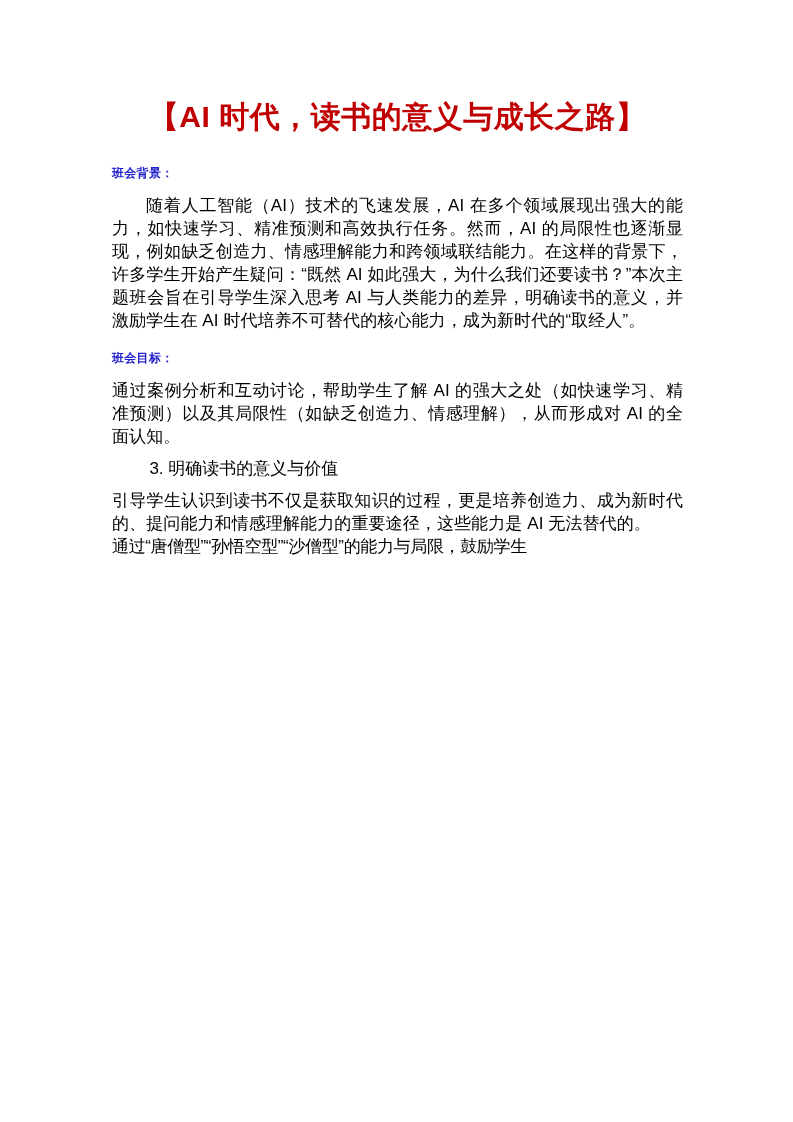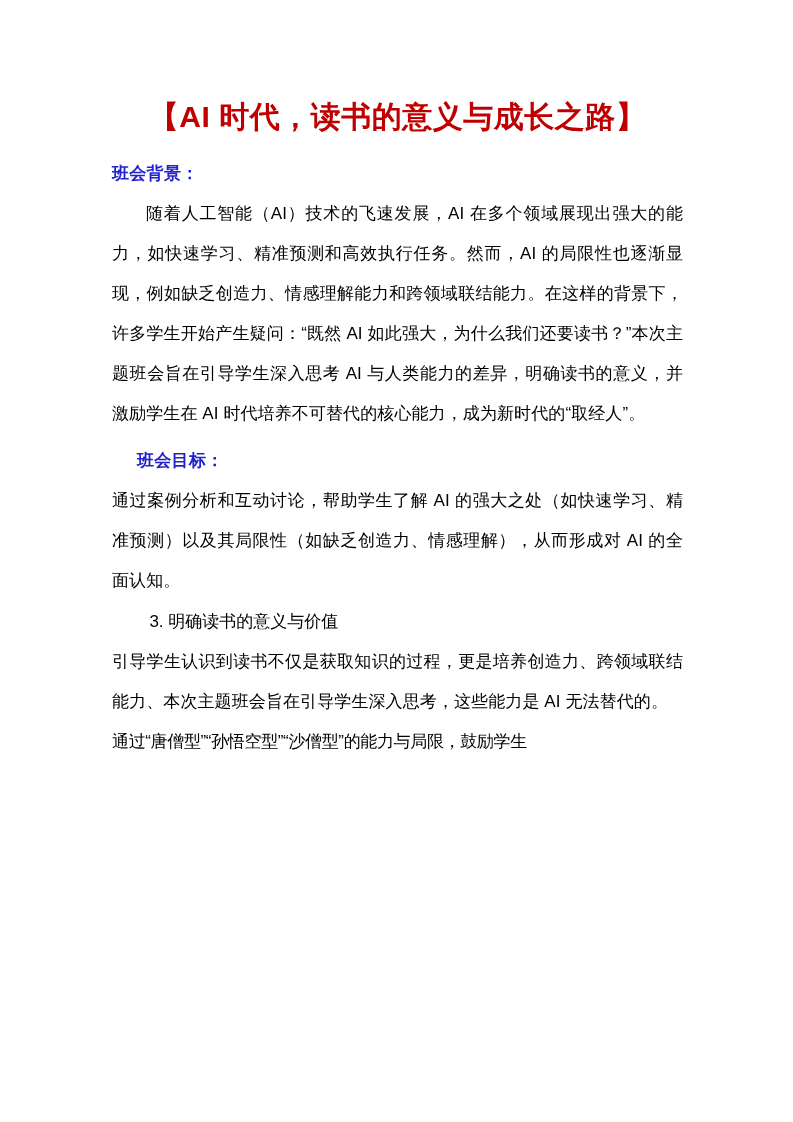--- a/index.html
+++ b/index.html
@@ -45,32 +45,32 @@
   .doc-title .title-line {
     display: block;
     white-space: nowrap;
   }
 
   
   .section-heading {
     margin: 0;
     color: #2222cc;
     font-weight: bold;
-    font-size: 17px;
+    font-size: 12px;
     line-height: 41px;
     letter-spacing: 0.3px;
   }
   .heading-gap-1 { margin-top: 14px; }
-  .heading-gap-2 { margin-top: 6px; margin-left: 25px; }
+  .heading-gap-2 { margin-top: 6px; }
 
   
   .body-para {
     margin: 0;
     font-size: 17px;
-    line-height: 40px;
+    line-height: 23px;
     text-align: justify;
     text-justify: inter-ideograph;
     color: #000000;
     letter-spacing: 0.1px;
   }
   .body-para.indent {
     text-indent: 2em;
   }
   .body-para.tight {
     letter-spacing: -0.35px;
@@ -101,19 +101,19 @@
 
     <h2 class="section-heading heading-gap-1">班会背景：</h2>
 
     <p class="body-para indent">随着人工智能（AI）技术的飞速发展，AI 在多个领域展现出强大的能力，如快速学习、精准预测和高效执行任务。然而，AI 的局限性也逐渐显现，例如缺乏创造力、情感理解能力和跨领域联结能力。在这样的背景下，许多学生开始产生疑问：“既然 AI 如此强大，为什么我们还要读书？”本次主题班会旨在引导学生深入思考 AI 与人类能力的差异，明确读书的意义，并激励学生在 AI 时代培养不可替代的核心能力，成为新时代的“取经人”。</p>
 
     <h2 class="section-heading heading-gap-2">班会目标：</h2>
 
     <p class="body-para">通过案例分析和互动讨论，帮助学生了解 AI 的强大之处（如快速学习、精准预测）以及其局限性（如缺乏创造力、情感理解），从而形成对 AI 的全面认知。</p>
 
     <p class="objective-item">3. 明确读书的意义与价值</p>
-    <p class="body-para">引导学生认识到读书不仅是获取知识的过程，更是培养创造力、跨领域联结能力、本次主题班会旨在引导学生深入思考，这些能力是 AI 无法替代的。</p>
+    <p class="body-para">引导学生认识到读书不仅是获取知识的过程，更是培养创造力、成为新时代的、提问能力和情感理解能力的重要途径，这些能力是 AI 无法替代的。</p>
 
     <p class="body-para tight">通过“唐僧型”“孙悟空型”“沙僧型”的能力与局限，鼓励学生</p>
 
     <div class="spacer-bottom"></div>
   </div>
 </div>
 
 </body></html>

